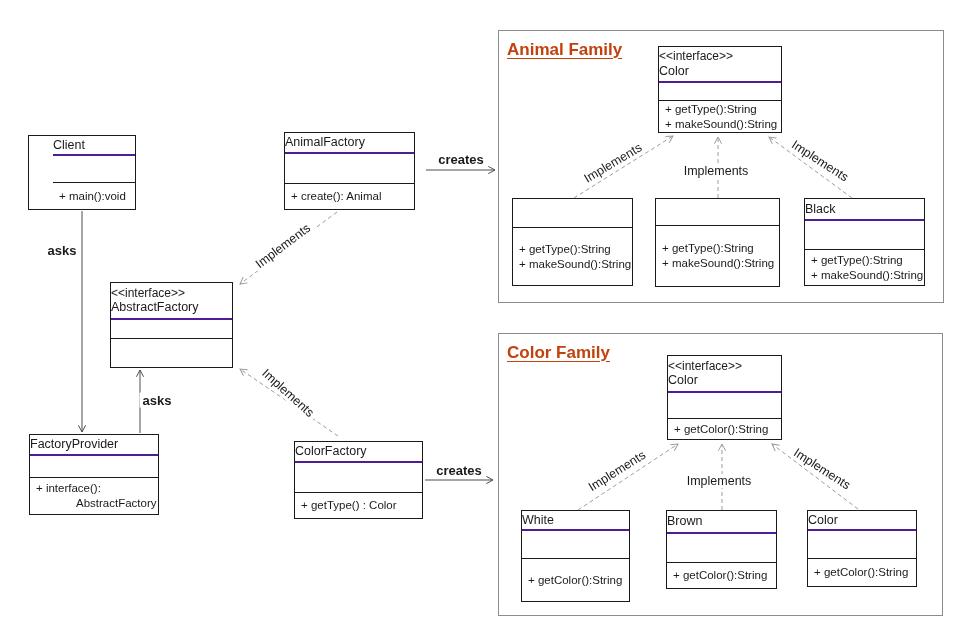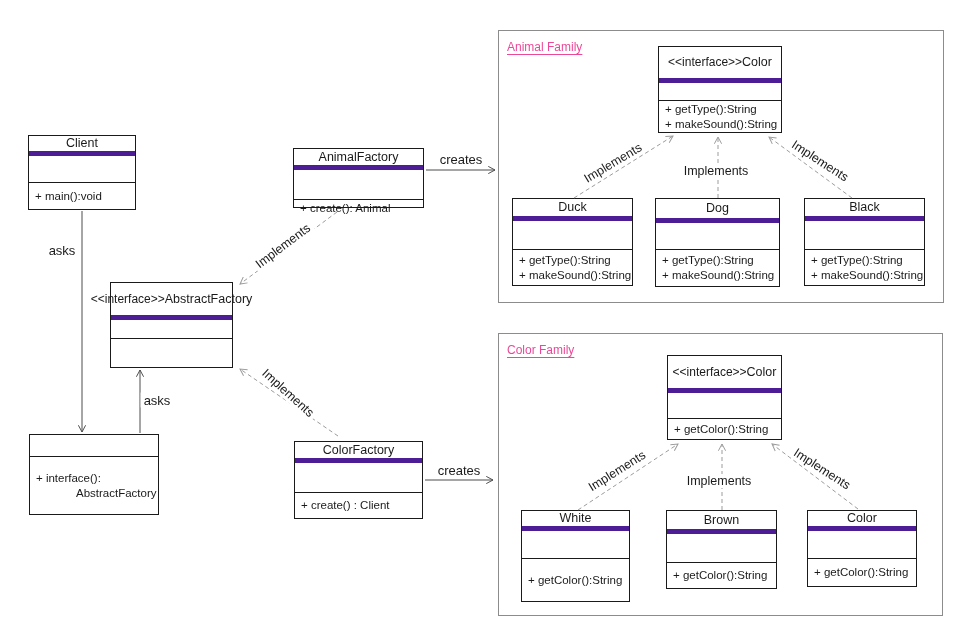--- a/index.html
+++ b/index.html
@@ -6,35 +6,35 @@
   #canvas{
     position:relative;width:969px;height:642px;background:#ffffff;overflow:hidden;
     font-family:"Liberation Sans", sans-serif;color:#1a1a1a;
   }
   
   .uml-box{
     position:absolute;background:#fff;border:1px solid #1a1a1a;
     display:flex;flex-direction:column;box-sizing:border-box;z-index:2;
   }
   .uml-head{
-    border-bottom:5px solid #4c1d95;display:flex;flex-direction:row;
-    align-items:center;justify-content:center;flex:0 0 auto;box-sizing:border-box;
+    border-bottom:2px solid #4c1d95;display:flex;flex-direction:column;
+    justify-content:center;flex:0 0 auto;box-sizing:border-box;
   }
   .uml-name{font-size:12.5px;line-height:1.2;white-space:nowrap;}
   .uml-stereo{font-size:12px;line-height:1.2;white-space:nowrap;}
   .uml-attrs{border-bottom:1px solid #1a1a1a;flex:0 0 auto;box-sizing:border-box;}
   .uml-methods{
     flex:1 1 auto;display:flex;flex-direction:column;justify-content:center;
     padding:1px 4px 1px 6px;font-size:11.5px;line-height:1.28;white-space:nowrap;
   }
   .indent{padding-left:40px;}
   
-  #box-client{left:28px;top:135px;width:108px;height:75px;}
+  #box-client{left:28px;top:135px;width:108px;height:75px;padding-left:24px;}
   #box-client .uml-head{height:20px;} #box-client .uml-attrs{height:27px;}
-  #box-animal-factory{left:293px;top:132px;width:131px;height:60px;margin-top:16px;}
+  #box-animal-factory{left:284px;top:132px;width:131px;height:78px;}
   #box-animal-factory .uml-head{height:21px;} #box-animal-factory .uml-attrs{height:30px;}
   #box-abstract-factory{left:110px;top:282px;width:123px;height:86px;}
   #box-abstract-factory .uml-head{height:37px;} #box-abstract-factory .uml-attrs{height:19px;}
   #box-factory-provider{left:29px;top:434px;width:130px;height:81px;}
   #box-factory-provider .uml-head{height:21px;} #box-factory-provider .uml-attrs{height:22px;}
   #box-color-factory{left:294px;top:441px;width:129px;height:78px;}
   #box-color-factory .uml-head{height:21px;} #box-color-factory .uml-attrs{height:30px;}
   #box-animal{left:658px;top:46px;width:124px;height:87px;}
   #box-animal .uml-head{height:36px;} #box-animal .uml-attrs{height:18px;}
   #box-duck{left:512px;top:198px;width:121px;height:88px;}
@@ -49,35 +49,35 @@
   #box-white .uml-head{height:20px;} #box-white .uml-attrs{height:28px;}
   #box-brown{left:666px;top:510px;width:111px;height:79px;}
   #box-brown .uml-head{height:23px;} #box-brown .uml-attrs{height:29px;}
   #box-black{left:807px;top:510px;width:110px;height:77px;}
   #box-black .uml-head{height:20px;} #box-black .uml-attrs{height:28px;}
   
   .group-frame{position:absolute;border:1px solid #8c8c8c;box-sizing:border-box;background:#fff;z-index:1;}
   #group-animal{left:498px;top:30px;width:446px;height:273px;}
   #group-color{left:498px;top:333px;width:445px;height:283px;}
   .group-title{
-    position:absolute;z-index:2;font-size:12px;text-decoration:underline;
-    text-underline-offset:3px;white-space:nowrap;color:#ec4899;
+    position:absolute;z-index:2;font-size:17px;text-decoration:underline;
+    text-underline-offset:3px;white-space:nowrap;color:#c2410c;font-weight:bold;
   }
   #title-animal{left:507px;top:40px;}
   #title-color{left:507px;top:343px;}
   
   #edges{position:absolute;left:0;top:0;width:969px;height:642px;z-index:3;pointer-events:none;}
   .solid-edge{stroke:#4d4d4d;stroke-width:1;fill:none;}
   .dashed-edge{stroke:#9c9c9c;stroke-width:1;fill:none;stroke-dasharray:4 3;}
   
   .edge-label{
     position:absolute;z-index:4;background:#fff;padding:0 3px;white-space:nowrap;
     font-size:12.5px;color:#1a1a1a;transform:translate(-50%,-50%);
   }
-  .edge-label.big{font-size:13px;}
+  .edge-label.big{font-size:13px;font-weight:bold;}
   #lbl-asks-1{left:62px;top:250px;}
   #lbl-asks-2{left:157px;top:400px;}
   #lbl-creates-1{left:461px;top:159px;}
   #lbl-creates-2{left:459px;top:470px;}
   #impl-af{left:283px;top:246px;transform:translate(-50%,-50%) rotate(-37deg);}
   #impl-cf{left:288px;top:393px;transform:translate(-50%,-50%) rotate(42deg);}
   #impl-duck{left:613px;top:163px;transform:translate(-50%,-50%) rotate(-31deg);}
   #impl-dog{left:716px;top:171px;}
   #impl-bear{left:820px;top:161px;transform:translate(-50%,-50%) rotate(33deg);}
   #impl-white{left:617px;top:471px;transform:translate(-50%,-50%) rotate(-32deg);}
@@ -116,64 +116,61 @@
 
   <div class="uml-box" id="box-abstract-factory">
     <div class="uml-head">
       <div class="uml-stereo">&lt;&lt;interface&gt;&gt;</div>
       <div class="uml-name">AbstractFactory</div>
     </div>
     <div class="uml-attrs"></div>
   </div>
 
   <div class="uml-box" id="box-factory-provider">
+    <div class="uml-head">
+      <div class="uml-name">FactoryProvider</div>
+    </div>
     <div class="uml-attrs"></div>
     <div class="uml-methods">
       <div>+ interface():</div>
       <div class="indent">AbstractFactory</div>
     </div>
   </div>
 
   <div class="uml-box" id="box-color-factory">
     <div class="uml-head">
       <div class="uml-name">ColorFactory</div>
     </div>
     <div class="uml-attrs"></div>
     <div class="uml-methods">
-      <div>+ create() : Client</div>
+      <div>+ getType() : Color</div>
     </div>
   </div>
 
   <div class="uml-box" id="box-animal">
     <div class="uml-head">
       <div class="uml-stereo">&lt;&lt;interface&gt;&gt;</div>
       <div class="uml-name">Color</div>
     </div>
     <div class="uml-attrs"></div>
     <div class="uml-methods">
       <div>+ getType():String</div>
       <div>+ makeSound():String</div>
     </div>
   </div>
 
   <div class="uml-box" id="box-duck">
-    <div class="uml-head">
-      <div class="uml-name">Duck</div>
-    </div>
     <div class="uml-attrs"></div>
     <div class="uml-methods">
       <div>+ getType():String</div>
       <div>+ makeSound():String</div>
     </div>
   </div>
 
   <div class="uml-box" id="box-dog">
-    <div class="uml-head">
-      <div class="uml-name">Dog</div>
-    </div>
     <div class="uml-attrs"></div>
     <div class="uml-methods">
       <div>+ getType():String</div>
       <div>+ makeSound():String</div>
     </div>
   </div>
 
   <div class="uml-box" id="box-bear">
     <div class="uml-head">
       <div class="uml-name">Black</div>

